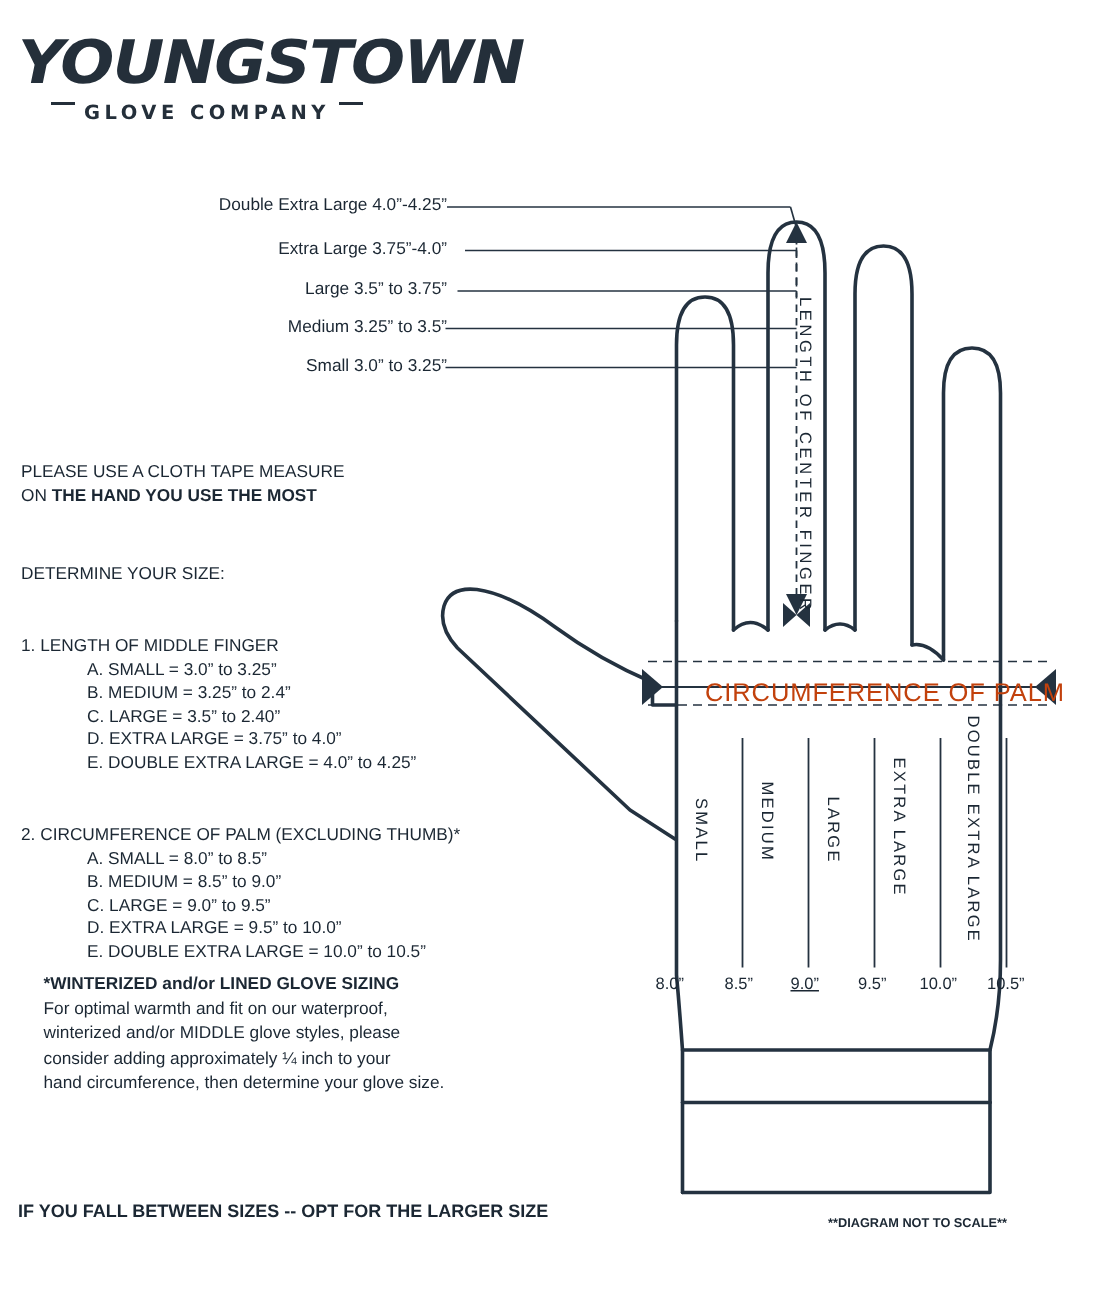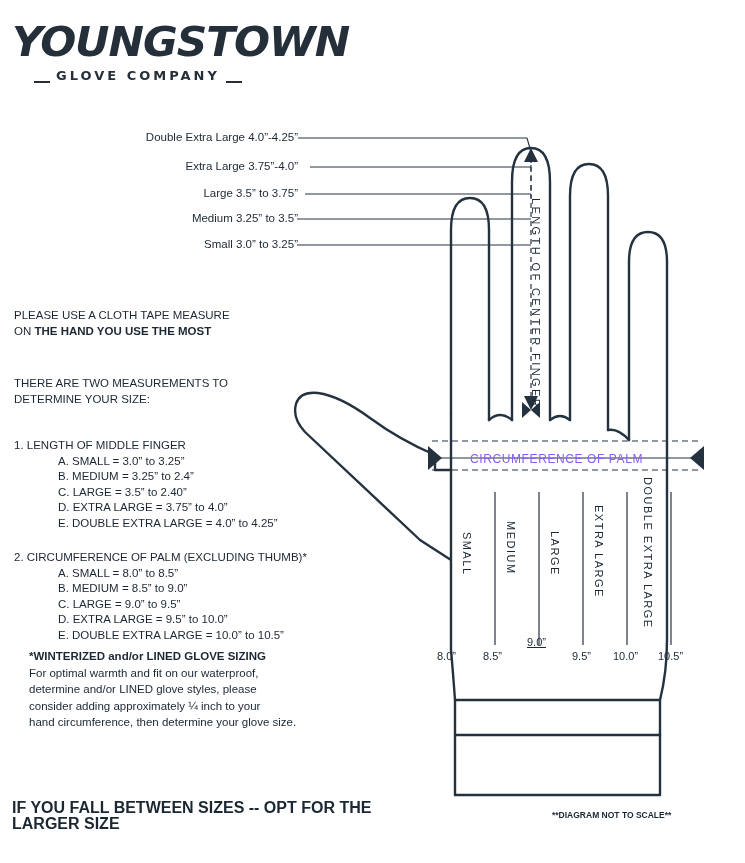--- a/index.html
+++ b/index.html
@@ -35,21 +35,21 @@
     font-style: italic;
     font-size: 40px;
     letter-spacing: -1px;
     color: #242f3a;
     line-height: 1;
     transform: scaleX(1.06);
     transform-origin: left center;
   }
   .logo-sub-wrap {
     display: flex;
-    align-items: flex-end;
+    align-items: flex-start;
     gap: 6px;
     margin-top: 6px;
     padding-left: 22px;
   }
   .logo-rule {
     height: 2px;
     background: #242f3a;
     flex: 0 0 16px;
   }
   .logo-sub {
@@ -65,32 +65,32 @@
     position: absolute;
     font-size: 11.5px;
     line-height: 15.5px;
     color: #1b2733;
   }
   .b { font-weight: bold; }
 
   #note-cloth { left: 14px; top: 308px; width: 250px; }
   #note-two   { left: 14px; top: 376px; width: 250px; }
 
-  #list-1 { left: 14px; top: 424px; width: 300px; margin-top: 14px; }
+  #list-1 { left: 14px; top: 424px; width: 300px; }
   #list-2 { left: 14px; top: 550px; width: 320px; }
   .list-head { font-size: 11.5px; }
   .list-items { margin-left: 44px; }
   .list-items div { white-space: nowrap; }
 
   #winter { left: 29px; top: 648px; width: 330px; line-height: 16.5px; }
   #winter .wtitle { font-weight: bold; }
 
   #footer-note {
     left: 12px; top: 800px; width: 420px;
-    font-weight: bold; font-size: 16px;
+    font-weight: bold; font-size: 12px;
   }
   #scale-note {
     left: 552px; top: 808px; width: 180px;
     font-weight: bold; font-size: 8.5px;
   }
 
   
   .callout {
     position: absolute;
     font-size: 11.5px;
@@ -117,36 +117,36 @@
   #v-small  { left: 461px; top: 532px; }
   #v-medium { left: 505px; top: 521px; }
   #v-large  { left: 549px; top: 531px; }
   #v-xlarge { left: 593px; top: 505px; }
   #v-xxlarge{ left: 642px; top: 477px; }
 
   
   #circ-label {
     position: absolute;
     left: 470px; top: 452px;
-    font-size: 12px;
+    font-size: 17px;
     letter-spacing: 0.6px;
-    color: #8b5cf6;
+    color: #c2410c;
     white-space: nowrap;
   }
 
   
   .tick {
     position: absolute;
     font-size: 11px;
     color: #1b2733;
     white-space: nowrap;
   }
   #t-0 { left: 437px; top: 650px; }
   #t-1 { left: 483px; top: 650px; }
-  #t-2 { left: 527px; top: 636px; text-decoration: underline; }
+  #t-2 { left: 527px; top: 650px; text-decoration: underline; }
   #t-3 { left: 572px; top: 650px; }
   #t-4 { left: 613px; top: 650px; }
   #t-5 { left: 658px; top: 650px; }
 
   svg.diagram {
     position: absolute;
     left: 0; top: 0;
     width: 745px;
     height: 863px;
     pointer-events: none;
@@ -171,21 +171,20 @@
   <div class="callout" id="co-2">Large 3.5” to 3.75”</div>
   <div class="callout" id="co-3">Medium 3.25” to 3.5”</div>
   <div class="callout" id="co-4">Small 3.0” to 3.25”</div>
 
   <div class="txt" id="note-cloth">
     <div>PLEASE USE A CLOTH TAPE MEASURE</div>
     <div><span>ON </span><span class="b">THE HAND YOU USE THE MOST</span></div>
   </div>
 
   <div class="txt" id="note-two">
-    <div>THERE ARE TWO MEASUREMENTS TO</div>
     <div>DETERMINE YOUR SIZE:</div>
   </div>
 
   <div class="txt" id="list-1">
     <div class="list-head">1. LENGTH OF MIDDLE FINGER</div>
     <div class="list-items">
       <div>A. SMALL = 3.0” to 3.25”</div>
       <div>B. MEDIUM = 3.25” to 2.4”</div>
       <div>C. LARGE = 3.5” to 2.40”</div>
       <div>D. EXTRA LARGE = 3.75” to  4.0”</div>
@@ -200,21 +199,21 @@
       <div>B. MEDIUM = 8.5” to 9.0”</div>
       <div>C. LARGE = 9.0” to 9.5”</div>
       <div>D. EXTRA LARGE = 9.5” to 10.0”</div>
       <div>E. DOUBLE EXTRA LARGE = 10.0” to 10.5”</div>
     </div>
   </div>
 
   <div class="txt" id="winter">
     <div class="wtitle">*WINTERIZED and/or LINED GLOVE SIZING</div>
     <div>For optimal warmth and fit on our waterproof,</div>
-    <div>determine and/or LINED glove styles, please</div>
+    <div>winterized and/or MIDDLE glove styles, please</div>
     <div>consider adding approximately ¼ inch to your</div>
     <div>hand circumference, then determine your glove size.</div>
   </div>
 
   <div class="txt" id="footer-note">IF YOU FALL BETWEEN SIZES -- OPT FOR THE LARGER SIZE</div>
   <div class="txt" id="scale-note">**DIAGRAM NOT TO SCALE**</div>
 
   <svg class="diagram" viewBox="0 0 745 863">
 
     <g fill="none" stroke="#243240" stroke-width="2.4" stroke-linejoin="round" stroke-linecap="round">

